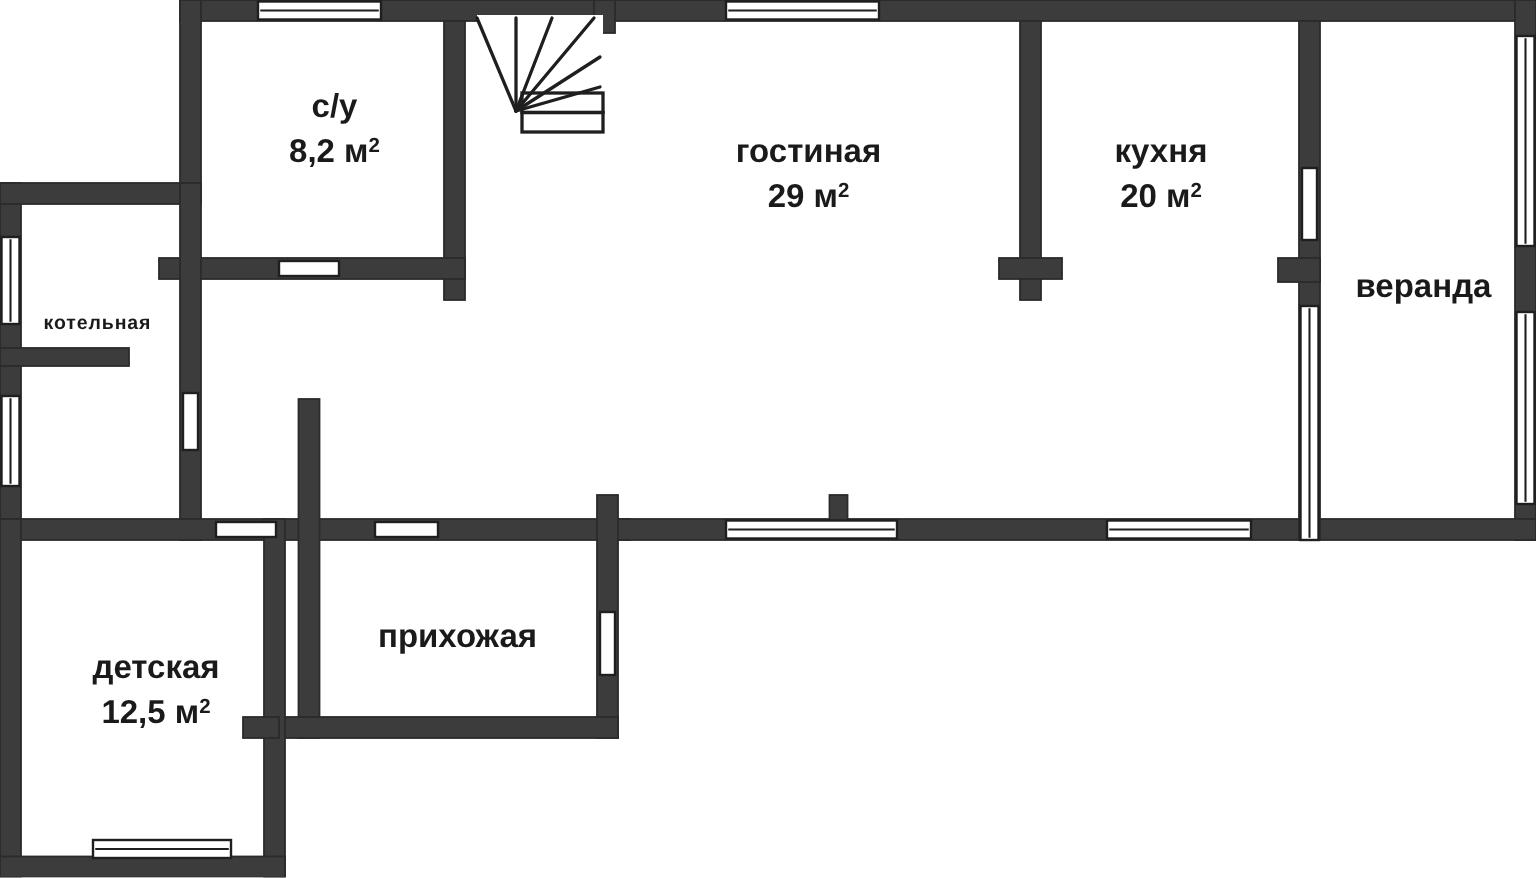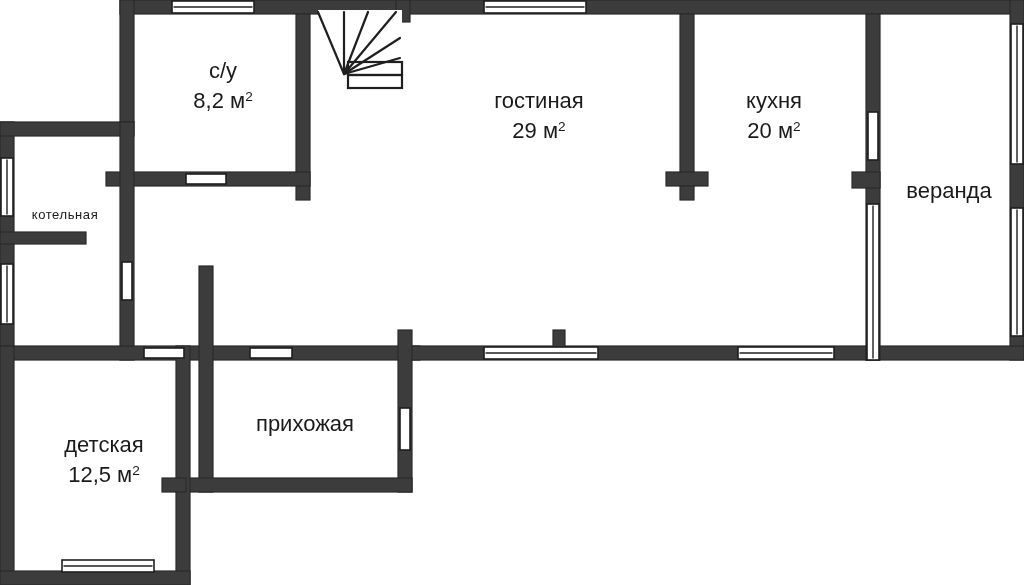--- a/index.html
+++ b/index.html
@@ -11,20 +11,21 @@
     width: 1024px;
     height: 585px;
     font-family: "Liberation Sans", sans-serif;
     overflow: hidden;
   }
   #floorplan-root {
     position: relative;
     width: 836px;
     height: 585px;
     background: #ffffff;
+    font-weight: bold;
   }
   svg#plan {
     display: block;
     width: 1024px;
     height: 585px;
   }
   .room-label {
     font-family: "Liberation Sans", sans-serif;
     fill: #1a1a1a;
     text-anchor: middle;

